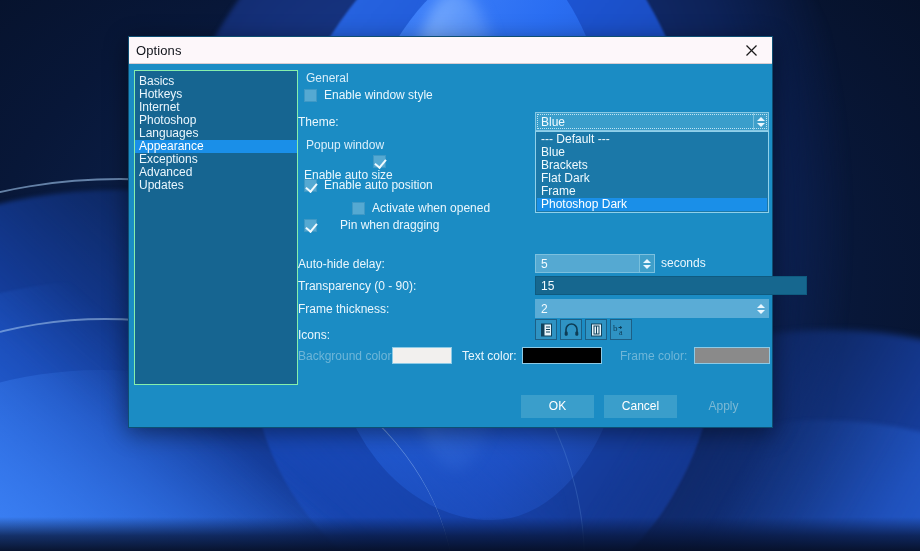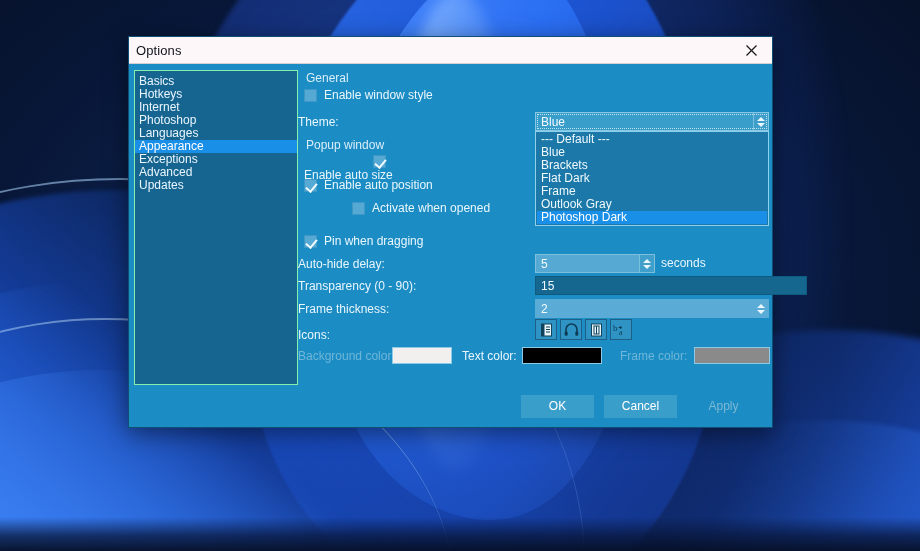--- a/index.html
+++ b/index.html
@@ -451,39 +451,38 @@
             <span class="spin-dn"></span>
           </span>
         </div>
 
         <div id="theme-dropdown">
           <div class="dd-item"><span>--- Default ---</span></div>
           <div class="dd-item"><span>Blue</span></div>
           <div class="dd-item"><span>Brackets</span></div>
           <div class="dd-item"><span>Flat Dark</span></div>
           <div class="dd-item"><span>Frame</span></div>
-          <div class="dd-item"><span>Outlook Gray</span></div>
           <div class="dd-item selected"><span>Photoshop Dark</span></div>
         </div>
 
         <div class="group-label" style="left:8px; top:68px;">Popup window</div>
 
         <div class="checkrow" style="left:6px; top:85px;flex-direction:column;">
           <span class="cbox checked"></span>
           <span class="cb-label">Enable auto size</span>
         </div>
         <div class="checkrow" style="left:6px; top:108px;">
           <span class="cbox checked"></span>
           <span class="cb-label">Enable auto position</span>
         </div>
         <div class="checkrow" style="left:6px; top:131px;margin-left:48px;">
           <span class="cbox"></span>
           <span class="cb-label">Activate when opened</span>
         </div>
-        <div class="checkrow" style="left:6px; top:164px;">
+        <div class="checkrow" style="left:6px; top:148px;gap:16px;">
           <span class="cbox checked"></span>
           <span class="cb-label">Pin when dragging</span>
         </div>
 
         <div class="field-label" style="left:0px; top:187px;">Auto-hide delay:</div>
         <div class="ctl" id="delay-spin">
           <span class="ctl-text">5</span>
           <span class="spinner">
             <span class="spin-up"></span>
             <span class="spin-dn"></span>

